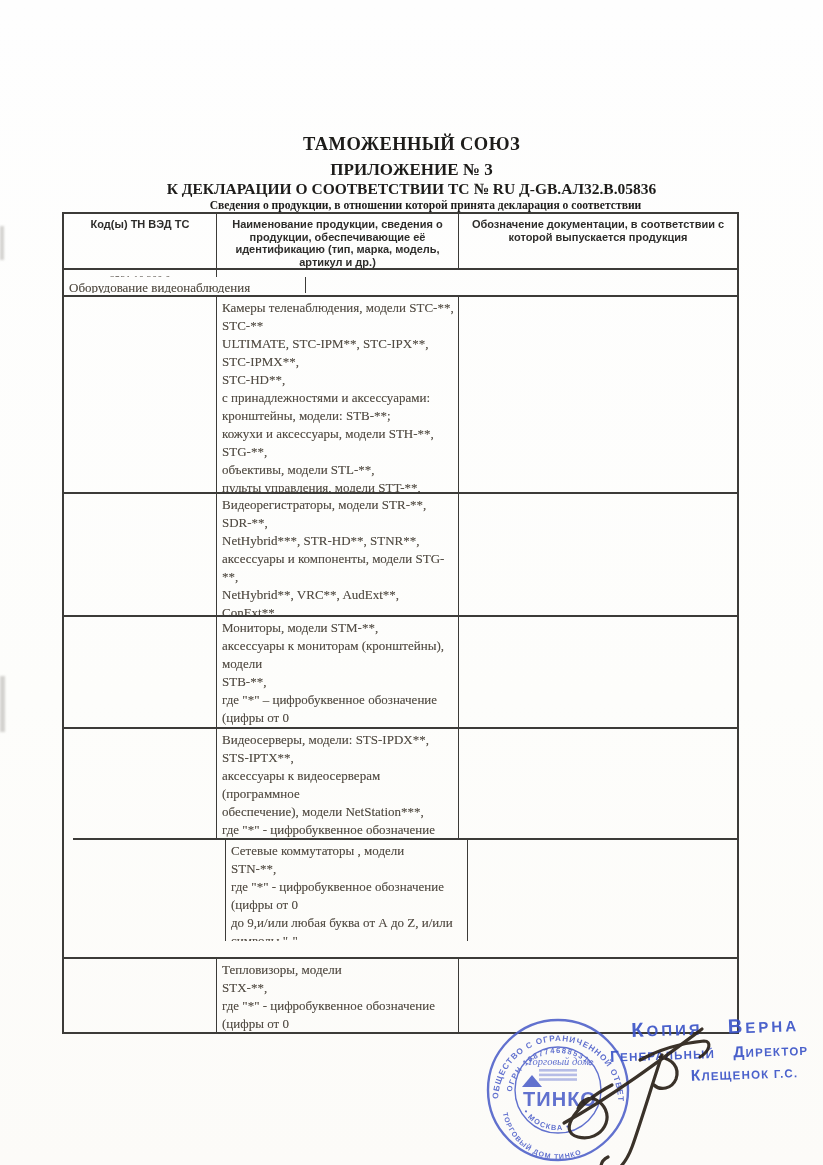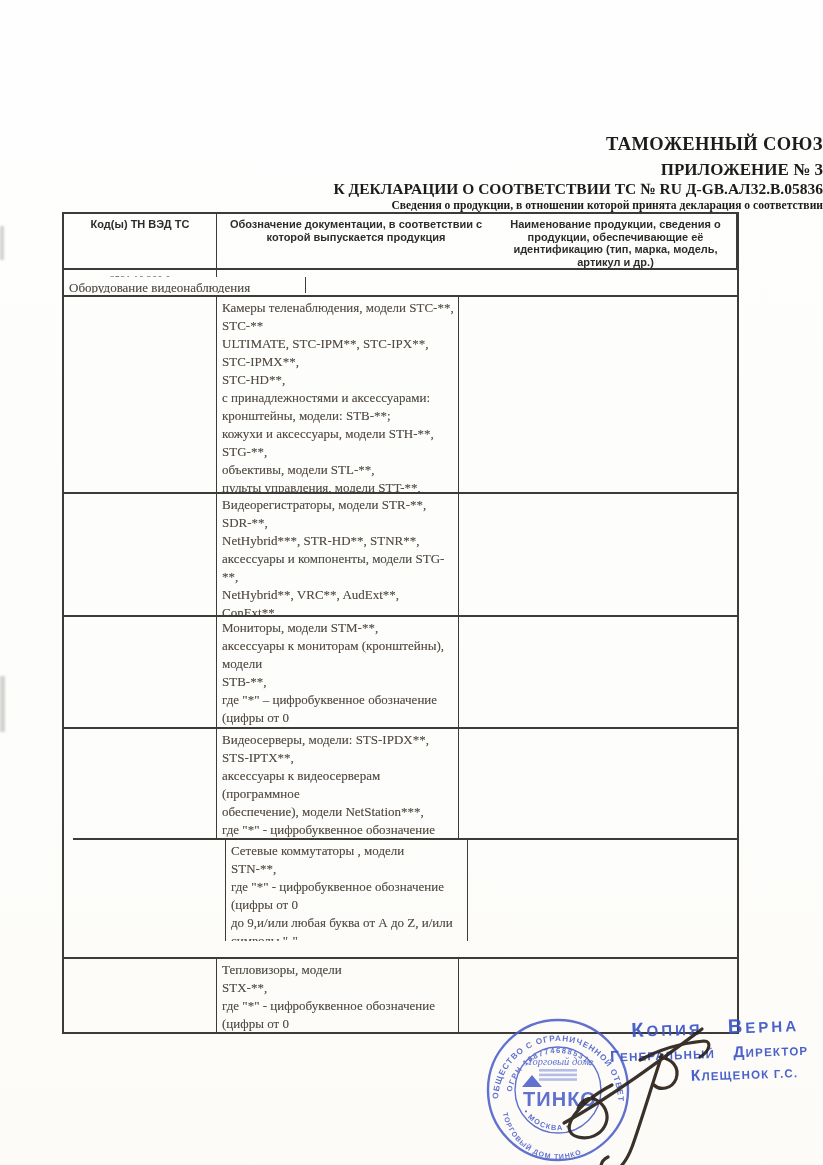--- a/index.html
+++ b/index.html
@@ -1,20 +1,20 @@
 <!DOCTYPE html>
 <html><head>
 <meta charset="utf-8">
 <style>
   html,body{margin:0;padding:0;}
   body{width:823px;height:1165px;position:relative;background:#fdfdfc;overflow:hidden;
        font-family:"Liberation Serif", serif;}
   .page{position:absolute;inset:0;background:linear-gradient(180deg,#fefefe 0%,#fdfdfb 60%,#fcfbf8 100%);}
   
-  .t-center{position:absolute;left:0;right:0;text-align:right;color:#1d1c1a;font-weight:bold;}
+  .t-center{position:absolute;left:0;right:0;text-align:center;color:#1d1c1a;font-weight:bold;}
   .title1{top:134px;font-size:18.5px;letter-spacing:.4px;}
   .title2{top:160px;font-size:17px;}
   .title3{top:180px;font-size:15.5px;}
   .subtitle{top:199px;font-size:11.6px;padding-left:28px;}
   
   .tbl{position:absolute;left:62px;top:212px;width:677px;box-sizing:border-box;
        border:2px solid #3c3b38;background:transparent;}
   .trow{display:flex;box-sizing:border-box;border-top:2px solid #3c3b38;overflow:hidden;}
   .trow:first-child{border-top:none;}
   .cell{box-sizing:border-box;overflow:hidden;}
@@ -49,26 +49,26 @@
 <div class="page">
 
   <div class="t-center title1">ТАМОЖЕННЫЙ СОЮЗ</div>
   <div class="t-center title2">ПРИЛОЖЕНИЕ № 3</div>
   <div class="t-center title3">К ДЕКЛАРАЦИИ О СООТВЕТСТВИИ ТС № RU Д-GB.АЛ32.В.05836</div>
   <div class="t-center subtitle">Сведения о продукции, в отношении которой принята декларация о соответствии</div>
 
   <div class="tbl">
     <div class="trow hrow">
       <div class="cell c1 hcell">Код(ы) ТН ВЭД ТС</div>
-      <div class="cell c3 hcell">Обозначение документации, в соответствии с
-которой выпускается продукция</div>
       <div class="cell c2 hcell">Наименование продукции, сведения о
 продукции, обеспечивающие её
 идентификацию (тип, марка, модель,
 артикул и др.)</div>
+      <div class="cell c3 hcell">Обозначение документации, в соответствии с
+которой выпускается продукция</div>
     </div>
     <div class="trow r1">
       <div class="cell c1 codecell">8531 10 300 0</div>
       <div class="cell c2 prod">Оборудование видеонаблюдения торговой марки
 "Smartec"</div>
       <div class="cell c3 prod"></div>
     </div>
     <div class="trow r2">
       <div class="cell c1 codecell"></div>
       <div class="cell c2 prod">Камеры теленаблюдения, модели  STC-**, STC-**

